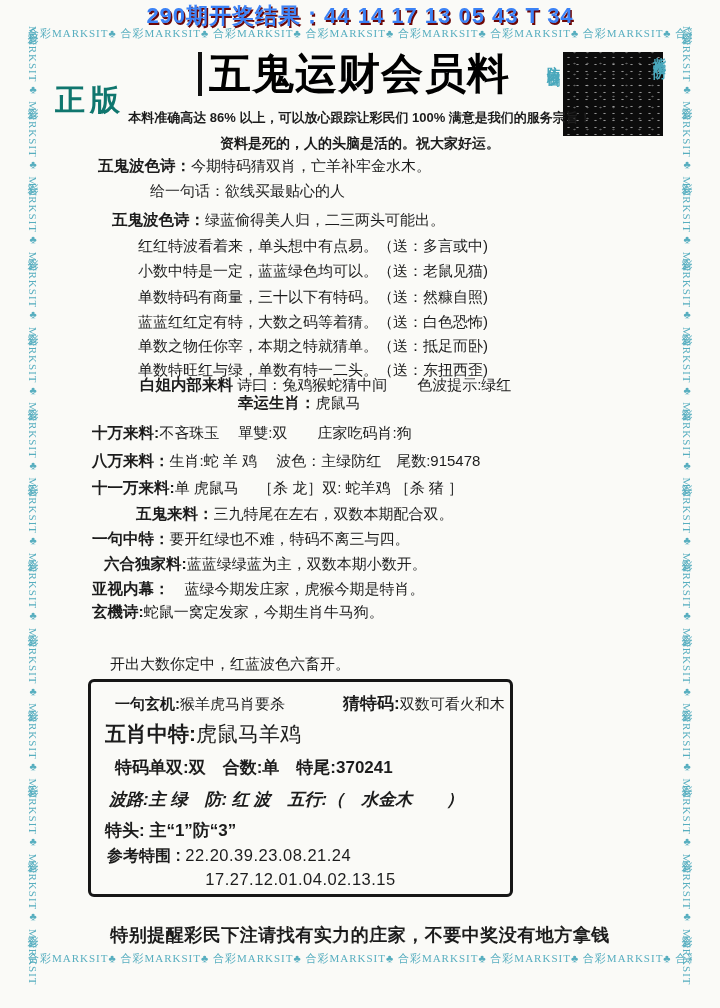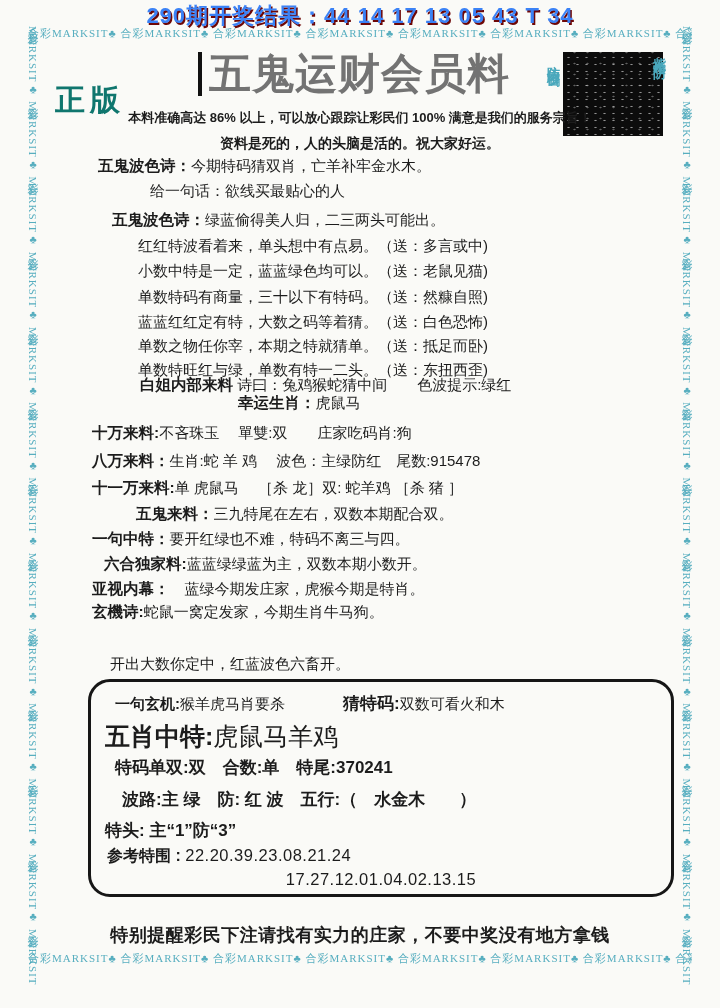--- a/index.html
+++ b/index.html
@@ -42,21 +42,21 @@
     left:55px; top:80px;
     font-size:30px; font-weight:bold;
     color:#0f766e;
     letter-spacing:5px;
     font-family:"Liberation Serif", serif;
   }
   .title-row { left:198px; top:52px; display:flex; align-items:center; }
   .title-bar { width:4px; height:44px; background:#111; margin-right:7px; }
   .page-title {
     font-size:42px; font-weight:bold;
-    color:#737373;
+    color:#000000;
     letter-spacing:1px;
     font-family:"Liberation Serif", serif;
     line-height:1;
   }
   .qr-redacted {
     left:563px; top:52px; width:100px; height:84px;
     background-color:#0c0c0c;
     background-image:
       radial-gradient(rgba(255,255,255,.55) .8px, transparent 1.3px),
       radial-gradient(rgba(255,255,255,.35) .8px, transparent 1.3px);
@@ -77,31 +77,31 @@
   .subtitle { left:0; top:109px; width:100%; text-align:center; font-size:13px; font-weight:bold; }
   .motto    { left:0; top:135px; width:100%; text-align:center; font-size:14px; font-weight:bold; }
 
   
   .line { font-size:15px; white-space:nowrap; }
   .line b { font-size:15.5px; }
   .lbl { font-weight:bold; }
 
   
   .tips-box {
-    left:88px; top:679px; width:586px; height:218px;
+    left:88px; top:679px; width:425px; height:218px;
     border:3px solid #161616;
-    border-radius:22px;
+    border-radius:6px;
     background:transparent;
   }
   .tips-box .row { position:absolute; white-space:nowrap; }
   .bx-r1 { top:10px; left:24px; font-size:15px; }
   .bx-r1 .big-lbl { font-size:17px; font-weight:bold; margin-left:58px; }
-  .bx-r2 { top:38px; left:14px; font-size:25px; }
+  .bx-r2 { top:38px; left:14px; font-size:21px; }
   .bx-r3 { top:74px; left:24px; font-size:17px; font-weight:bold; }
-  .bx-r4 { top:106px; left:31px; font-size:17px; font-weight:bold; }
+  .bx-r4 { top:106px; left:18px; font-size:17px; font-weight:bold;font-style:italic; }
   .bx-r5 { top:137px; left:14px; font-size:17px; font-weight:bold; }
   .bx-r6 { top:164px; left:16px; font-size:16px; }
   .bx-r6 .nums { font-weight:normal; font-size:16.5px; letter-spacing:.5px; }
   .bx-r7 { top:188px; left:0; width:100%; text-align:center; font-size:16.5px; letter-spacing:.5px; }
 
   .footer-notice {
     left:0; top:923px; width:100%;
     text-align:center;
     font-size:18px; font-weight:bold;
     letter-spacing:.5px;

